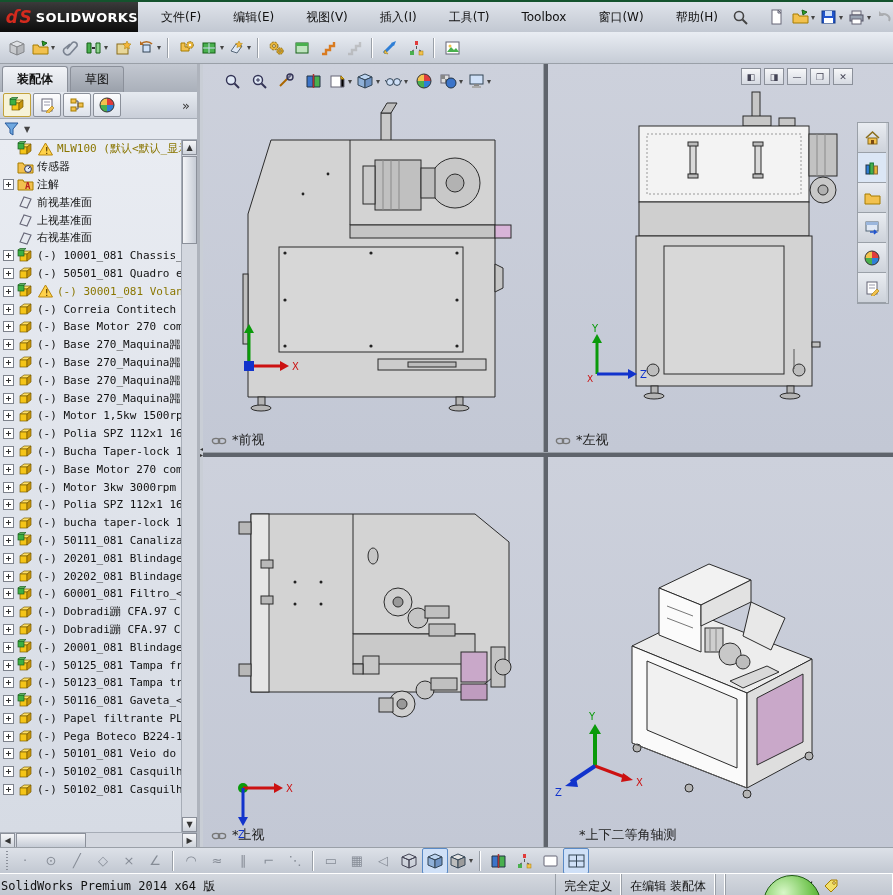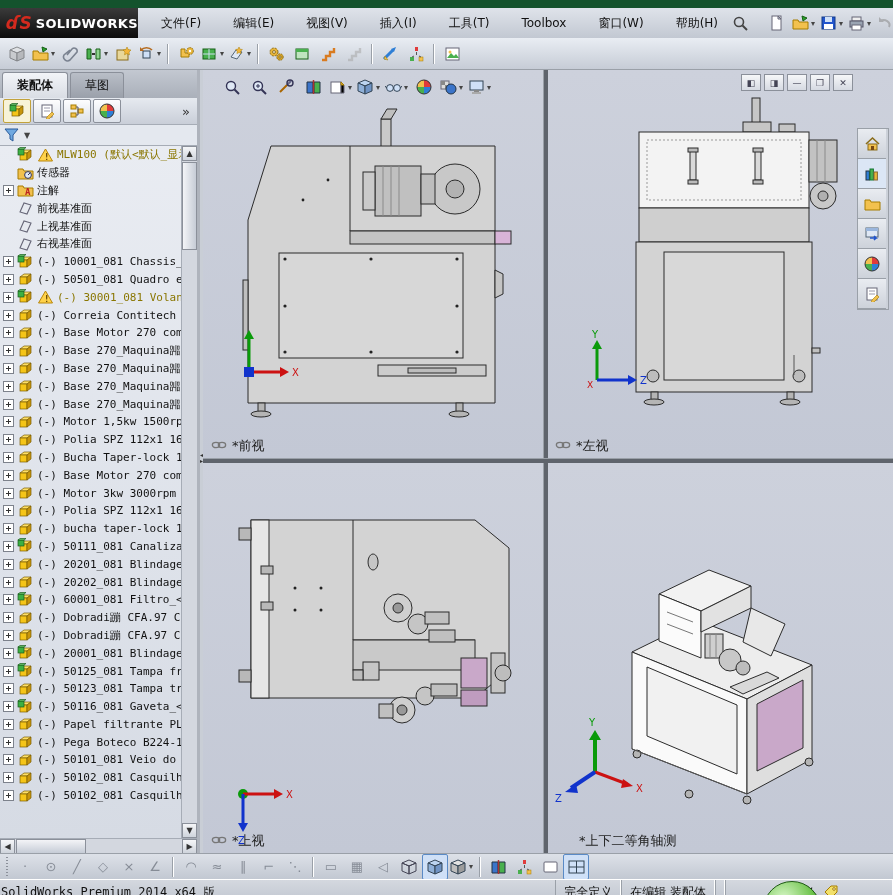--- a/index.html
+++ b/index.html
@@ -1,17 +1,17 @@
 <!DOCTYPE html>
 <html><head>
 <meta charset="utf-8">
 <style>
   html,body{margin:0;padding:0;background:#777;}
   .app{position:relative;width:893px;height:895px;background:#c9ced6;font-family:"DejaVu Sans",sans-serif;
-       font-size:12px;color:#111;overflow:hidden;border-top:8px solid #14532d;box-sizing:border-box;user-select:none;}
+       font-size:12px;color:#111;overflow:hidden;border-top:2px solid #14532d;box-sizing:border-box;user-select:none;}
   
   .titlebar{position:absolute;left:0;top:0;width:893px;height:30px;
     background:linear-gradient(#dfe3ea,#c2c8d2);display:flex;align-items:center;}
   .logoblock{height:30px;width:138px;background:linear-gradient(#3a3a3a,#0c0c0c);display:flex;align-items:center;
     padding-left:6px;box-sizing:border-box;flex:0 0 auto;}
   .logoglyph{color:#d42a1e;font-weight:bold;font-style:italic;font-size:17px;margin-right:4px;}
   .logotext{color:#fff;font-weight:bold;font-size:13px;letter-spacing:.3px;}
   .menubar{display:flex;align-items:center;margin-left:14px;gap:14px;}
   .menu-item{padding:3px 9px;border-radius:2px;white-space:nowrap;}
   .qa{display:flex;align-items:center;margin-left:10px;gap:1px;}
@@ -58,21 +58,21 @@
   .vthumb{position:absolute;left:0;top:16px;width:15px;height:88px;background:linear-gradient(90deg,#f3f4f7,#c6ccd6);
      border:1px solid #8b909a;box-sizing:border-box;}
   .sbtn.bottom{position:absolute;bottom:0;}
   .hscroll{height:15px;background:#d3d7df;border-top:1px solid #a6acb6;display:flex;align-items:center;position:relative;}
   .hthumb{position:absolute;left:16px;top:0;width:70px;height:15px;background:linear-gradient(#f3f4f7,#c6ccd6);
      border:1px solid #8b909a;box-sizing:border-box;}
   .sbtn.right{position:absolute;right:0;top:0;}
   
   .graphics{position:absolute;left:203px;top:62px;width:690px;height:783px;background:#c8ccd8;}
   .viewport{position:absolute;overflow:hidden;background:linear-gradient(#cdd1dc,#c3c8d5);}
-  .vp-label{position:absolute;left:8px;bottom:3px;display:flex;align-items:flex-start;gap:4px;font-size:13px;color:#222;
+  .vp-label{position:absolute;left:8px;bottom:3px;display:flex;align-items:flex-end;gap:4px;font-size:13px;color:#222;
      font-family:"DejaVu Sans","Liberation Sans",sans-serif;}
   .vsplit{position:absolute;left:340px;top:0;width:4px;height:783px;background:#5f646c;border-left:1px solid #9aa0a8;}
   .hsplit{position:absolute;left:0;top:388px;width:690px;height:4px;background:#5f646c;border-top:1px solid #9aa0a8;}
   .headsup{position:absolute;left:16px;top:4px;display:flex;align-items:center;gap:1px;}
   .childctl{position:absolute;right:40px;top:4px;display:flex;gap:3px;align-items:center;}
   .cbtn{width:18px;height:15px;border:1px solid #8b909a;background:linear-gradient(#f6f7f9,#d6dae2);
      display:flex;align-items:center;justify-content:center;font-size:9px;color:#445;}
   .taskpane{position:absolute;right:4px;top:58px;width:30px;background:#ccd1d9;border:1px solid #9aa0a8;
      display:flex;flex-direction:column;}
   .tp-btn{width:28px;height:29px;display:flex;align-items:center;justify-content:center;border-bottom:1px solid #9aa0a8;

